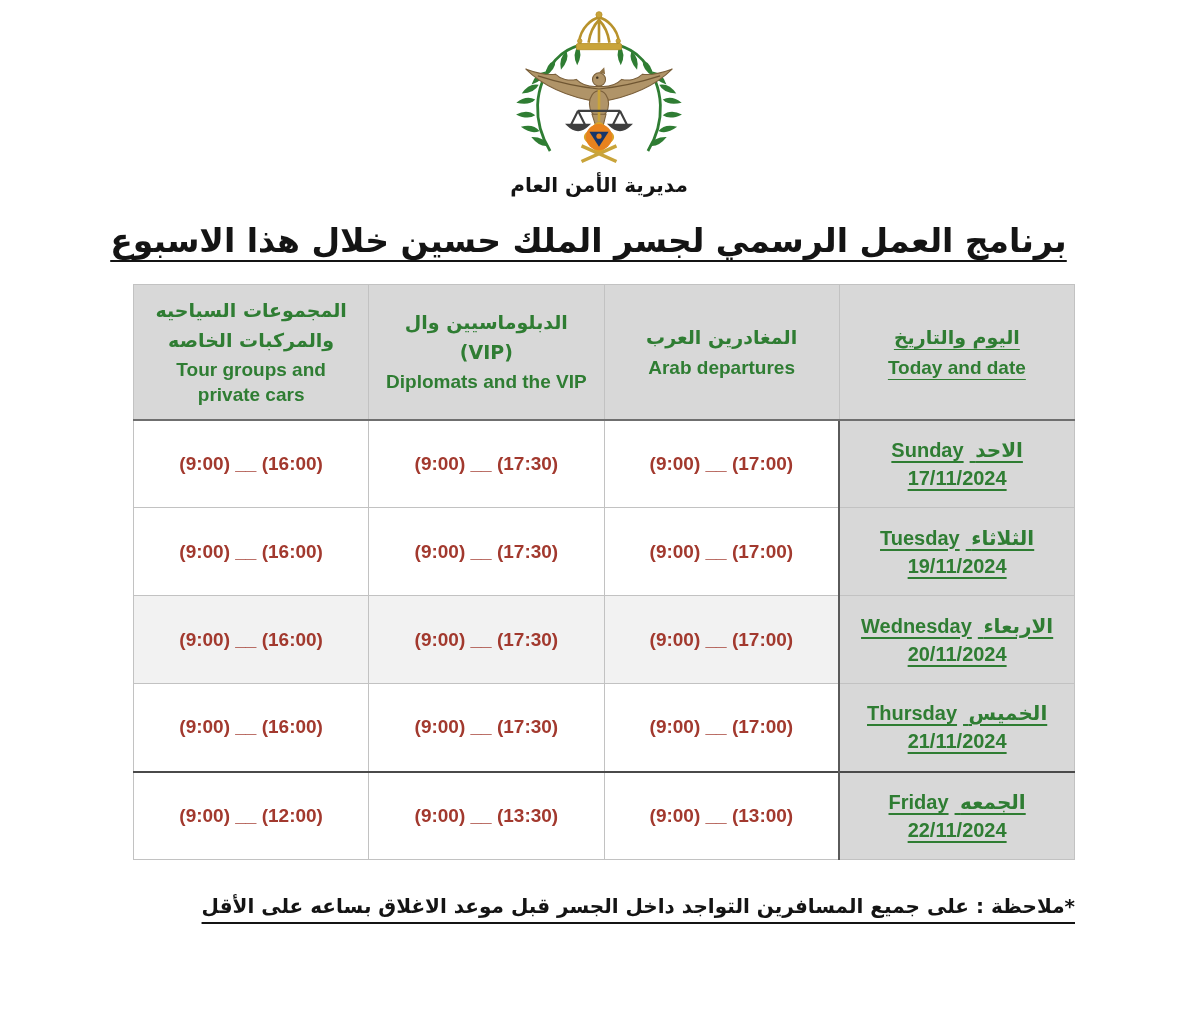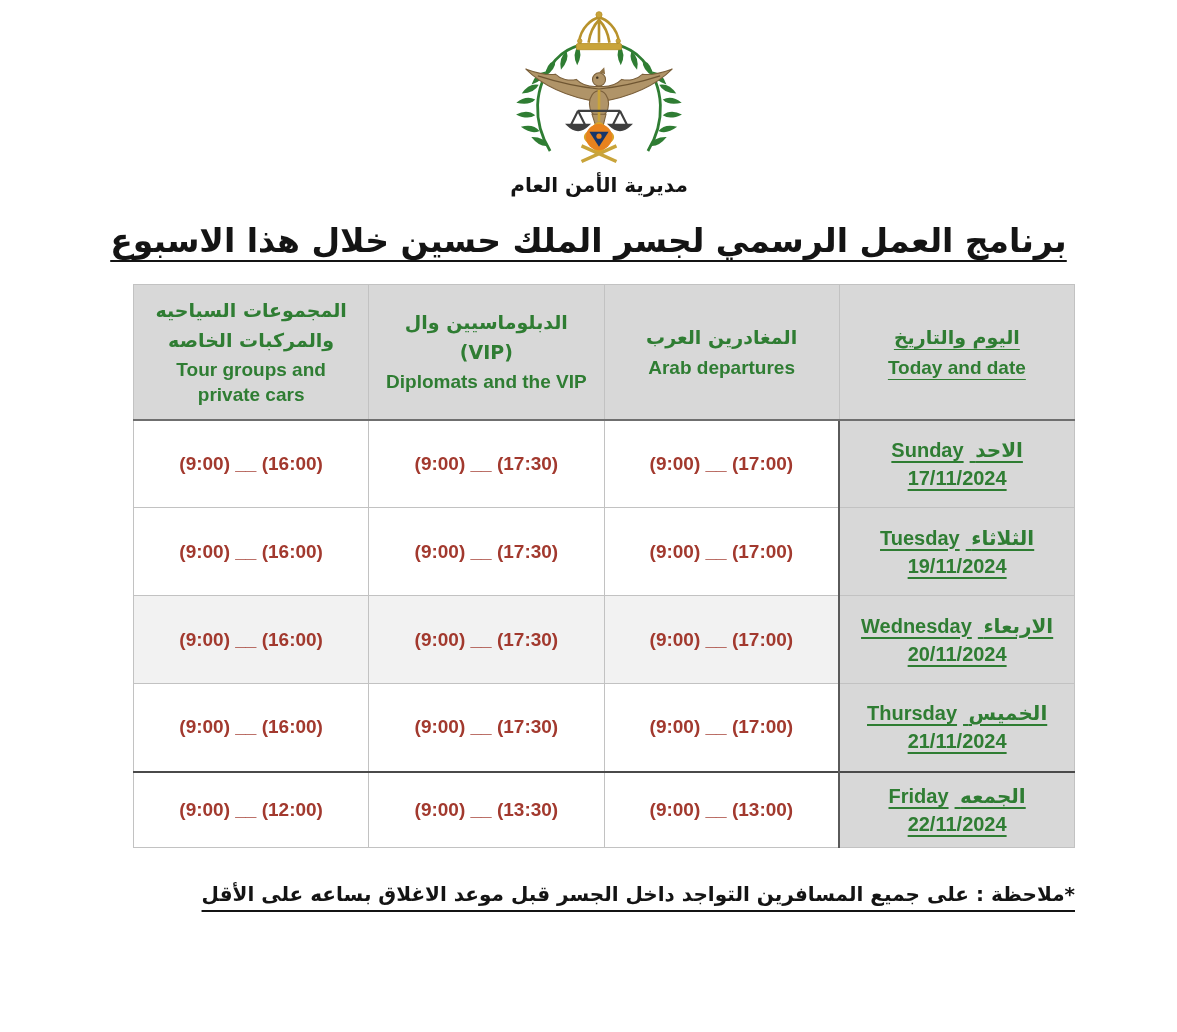--- a/index.html
+++ b/index.html
@@ -34,21 +34,21 @@
   }
   .schedule th,.schedule td{border:1px solid var(--border);text-align:center;vertical-align:middle;}
   .schedule thead th{
     height:135px;background:var(--header-bg);color:var(--green);
     font-weight:bold;padding:4px 10px;border-bottom:2px solid var(--border-mid);
   }
   .h-ar{font-family:"DejaVu Sans",sans-serif;font-size:19px;line-height:1.55;}
   .h-en{font-family:"Liberation Sans",sans-serif;font-size:19px;line-height:1.3;margin-top:3px;}
   .u{text-decoration:underline;text-underline-offset:5px;}
   .schedule tbody tr{height:88px;}
-  .schedule tbody tr.friday{height:76px;}
+  .schedule tbody tr.friday{height:88px;}
   .schedule tbody tr.friday td{border-top:2.5px solid var(--border-dark);}
   td.time{
     direction:ltr;background:#ffffff;color:var(--red);
     font-family:"Liberation Sans",sans-serif;font-weight:bold;font-size:19px;
   }
   tr.alt td.time{background:var(--alt-bg);}
   td.date-cell{
     background:var(--header-bg);color:var(--green);font-weight:bold;
     border-left:2px solid #5a5a5a;padding:4px;
   }

